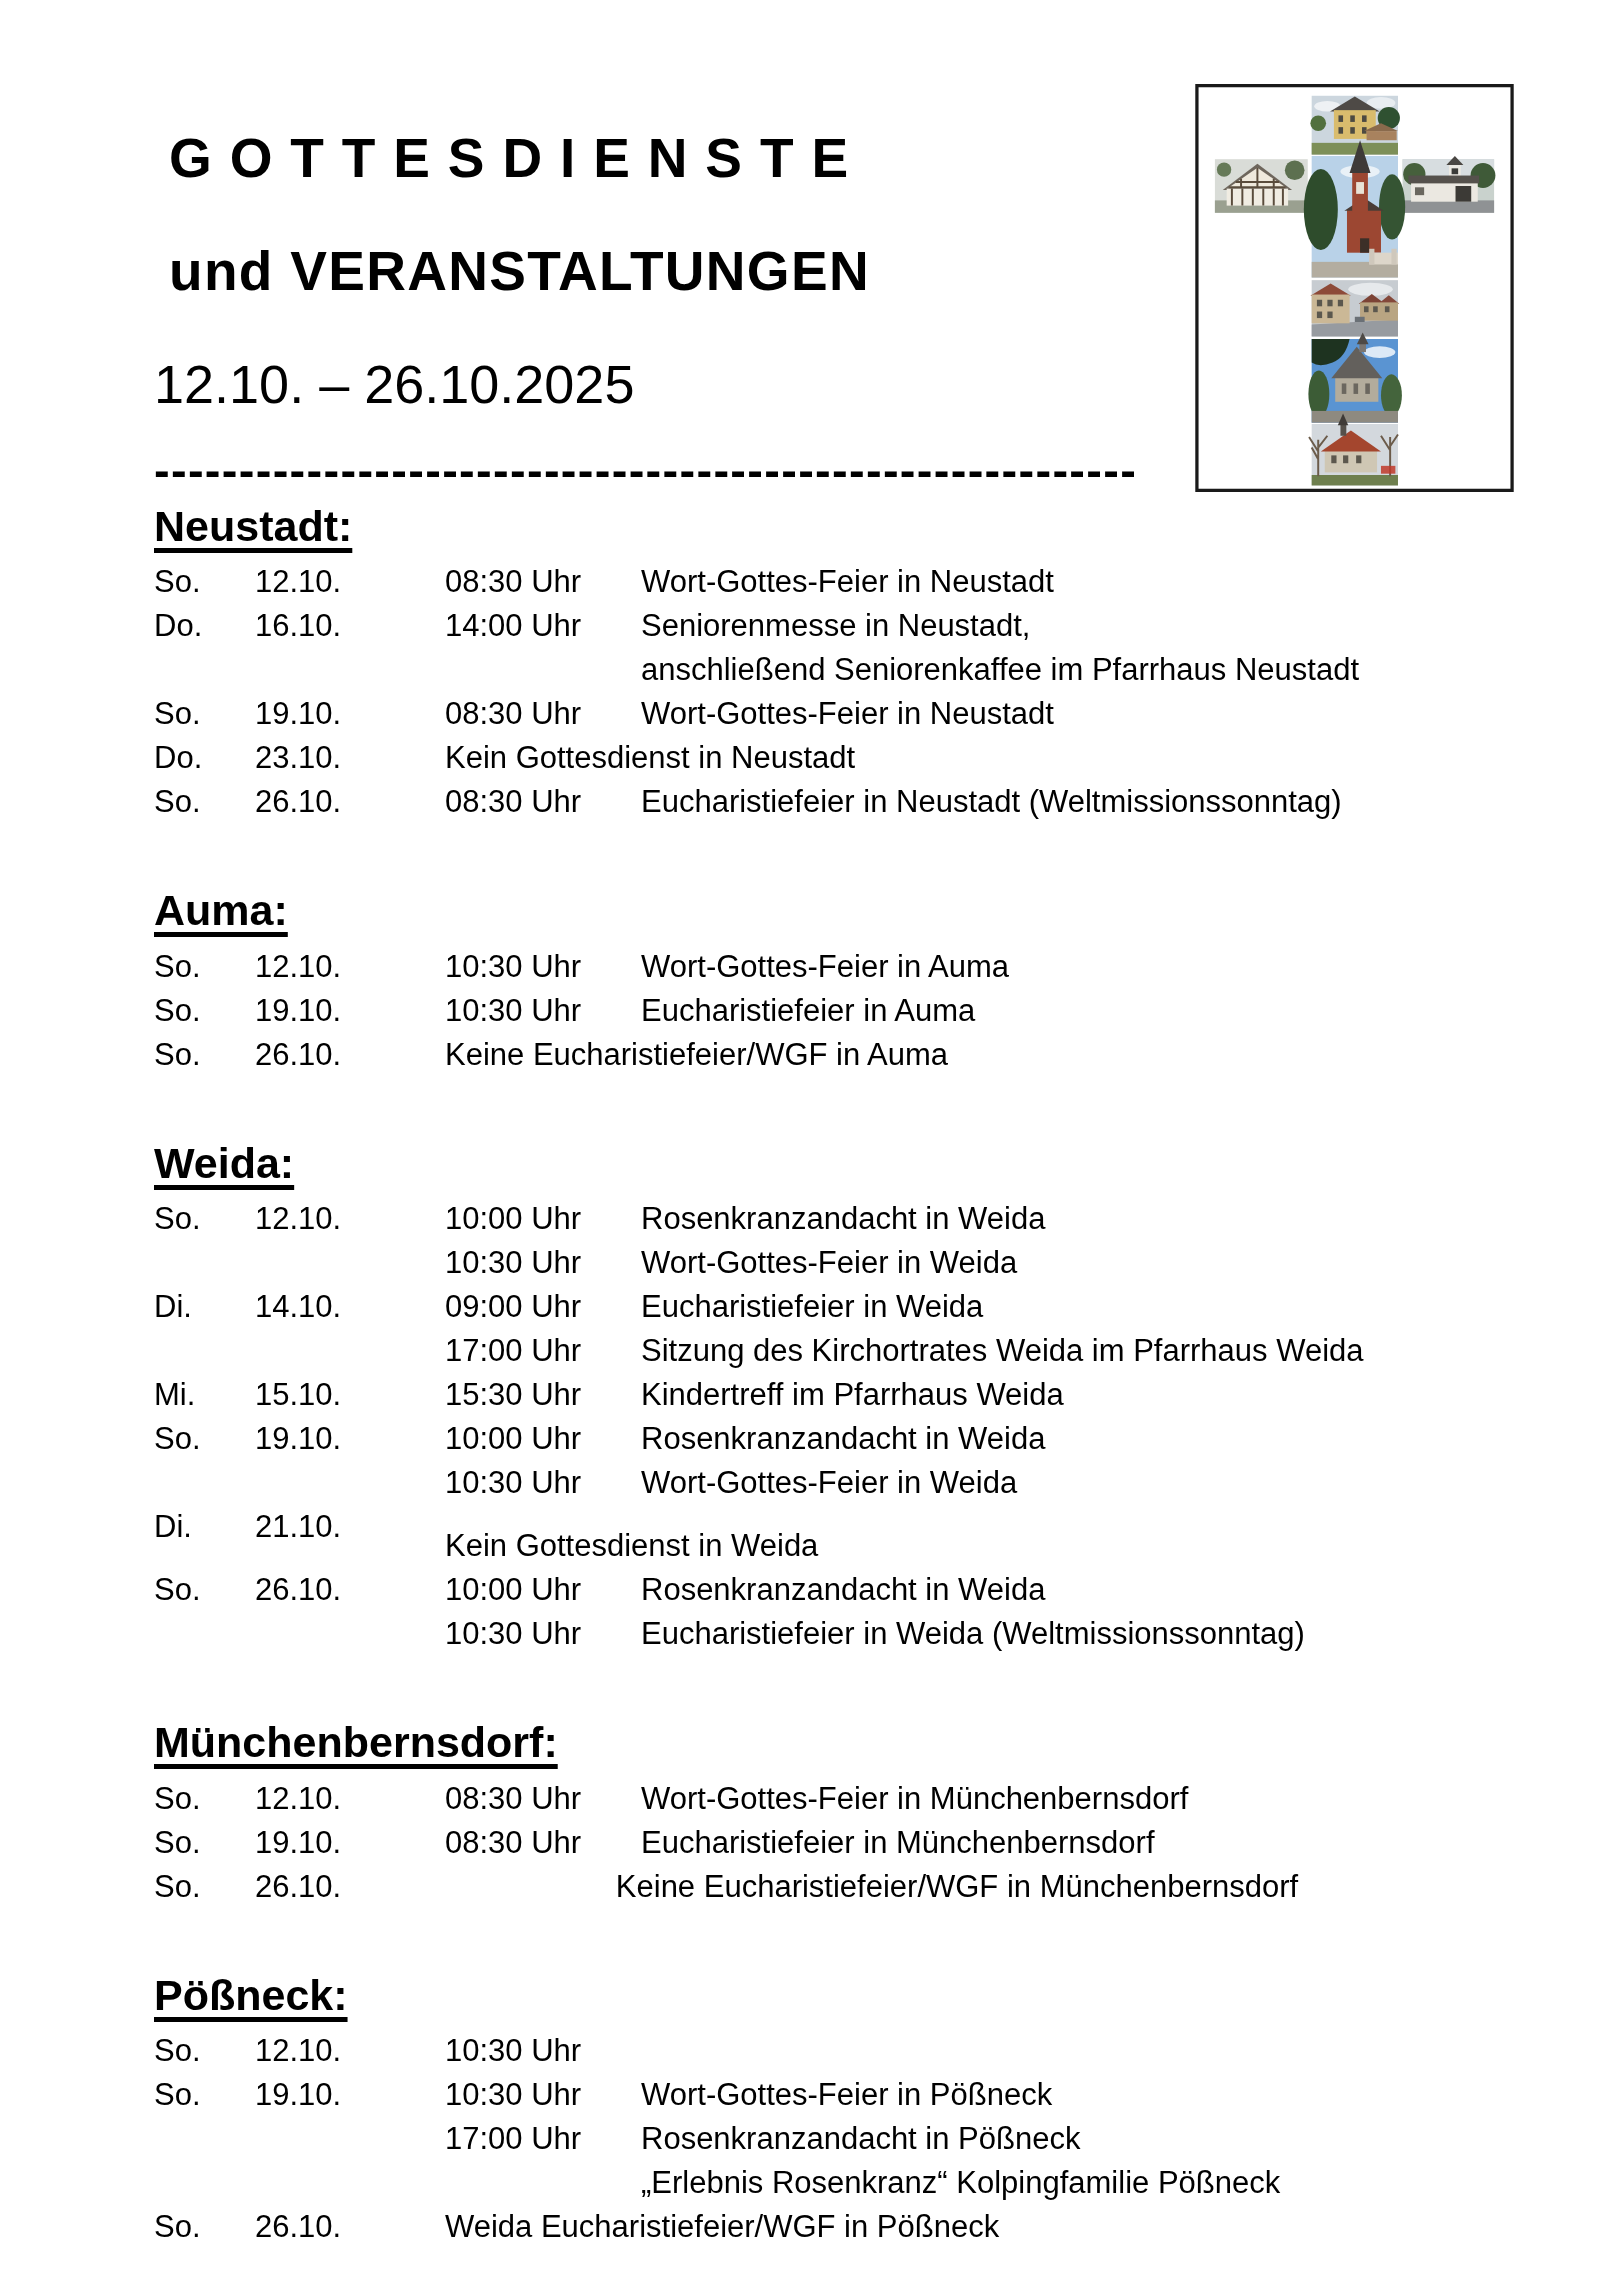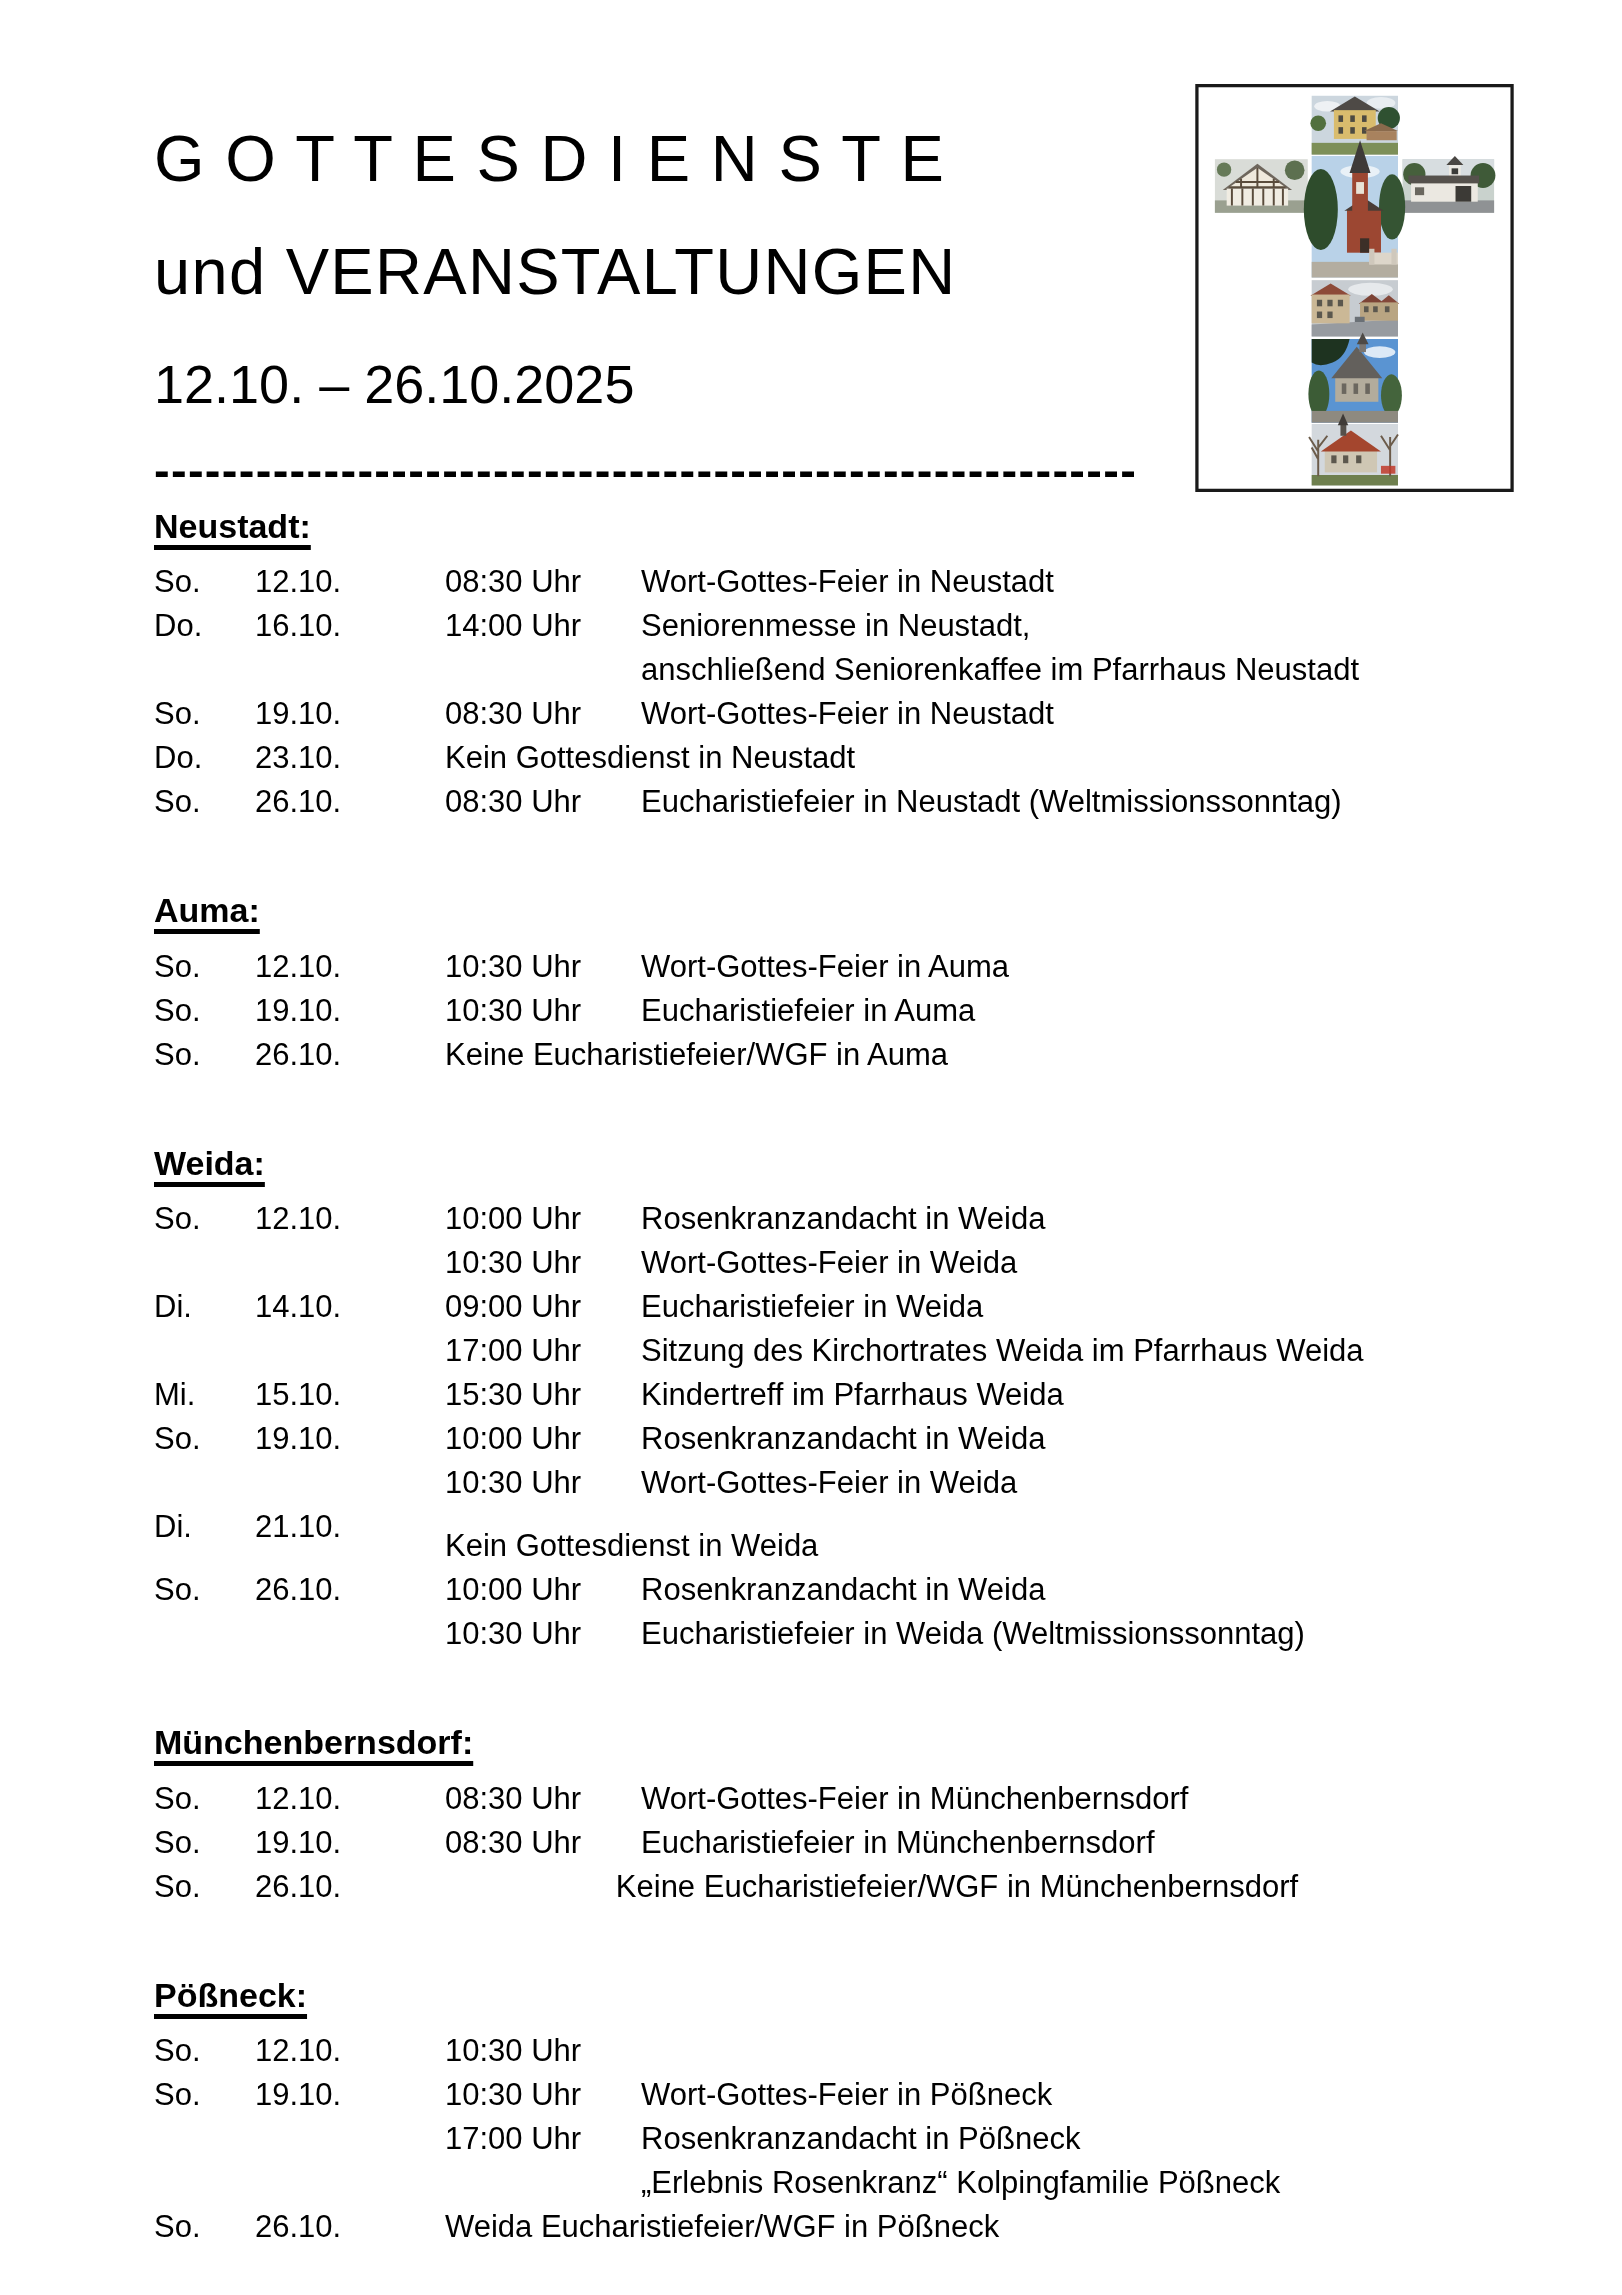--- a/index.html
+++ b/index.html
@@ -15,25 +15,26 @@
   }
 
   
   .header-block {
     position: absolute;
     left: 154px;
     top: 102px;
     width: 1060px;
   }
   .title-line {
-    font-size: 65px;
-    font-weight: normal;
+    font-size: 55px;
+    font-weight: bold;
     line-height: 113px;
     letter-spacing: 1.3px;
     white-space: nowrap;
+    margin-left: 15px;
   }
   .date-line {
     font-size: 54px;
     font-weight: normal;
     line-height: 113px;
     white-space: nowrap;
   }
   .divider-line {
     font-size: 47px;
     font-weight: bold;
@@ -56,21 +57,21 @@
     position: absolute;
     left: 154px;
     top: 503px;
     width: 1315px;
     font-size: 31px;
   }
   .section { margin-top: 63px; }
   .section:first-child { margin-top: 0; }
   .section-heading {
     display: inline-block;
-    font-size: 34px;
+    font-size: 43px;
     font-weight: bold;
     line-height: 47px;
     margin: 0 0 6.5px 0;
     text-decoration: underline;
     text-decoration-thickness: 5.2px;
     text-underline-offset: 6.5px;
   }
   .section-rows { margin-top: 3.9px; }
   .row {
     display: grid;

